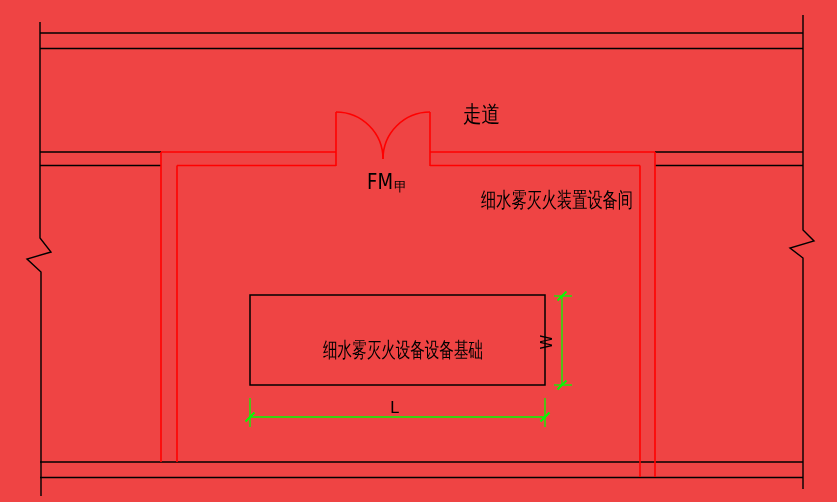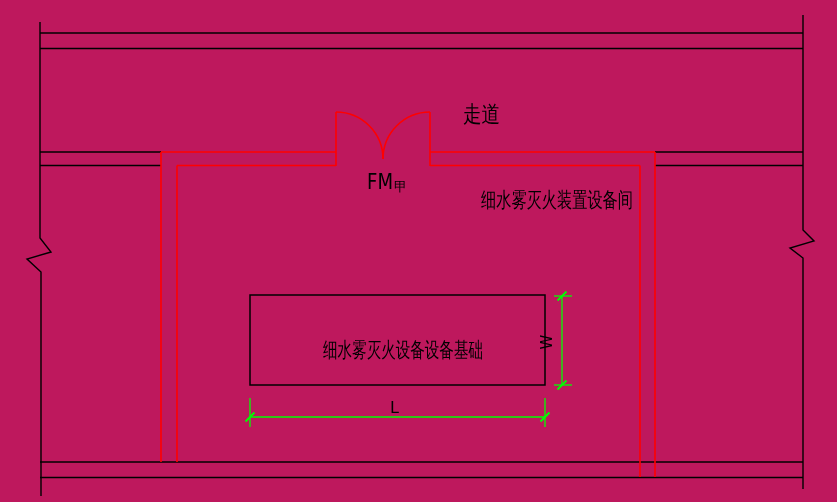--- a/index.html
+++ b/index.html
@@ -4,21 +4,21 @@
 <style>
   html, body {
     margin: 0;
     padding: 0;
     background: #ffffff;
   }
   .canvas {
     position: relative;
     width: 837px;
     height: 502px;
-    background: #be185d;
+    background: #ef4444;
     overflow: hidden;
     font-family: "DejaVu Sans", sans-serif;
   }
   svg text {
     font-family: "DejaVu Sans", sans-serif;
     fill: #000;
   }
   .cad-cjk {
     font-weight: 400;
   }

